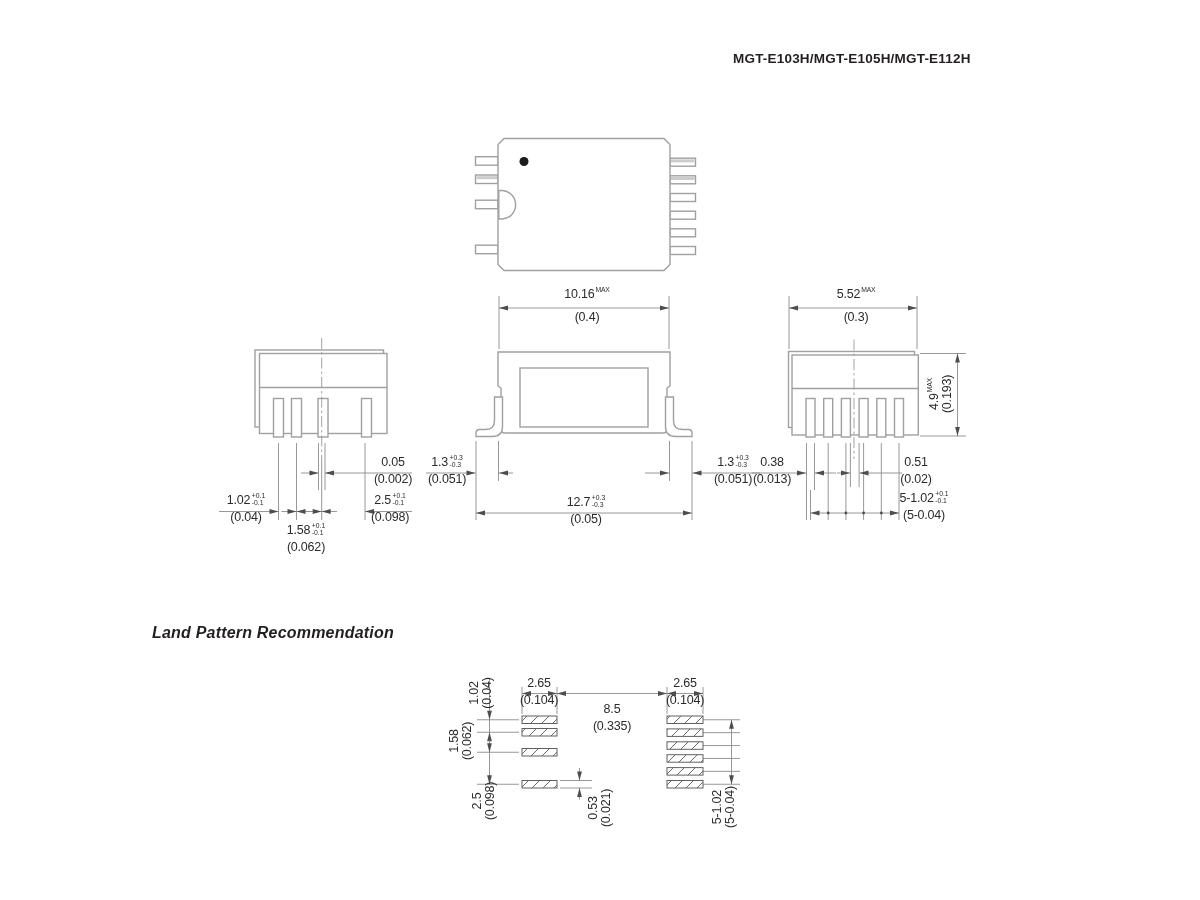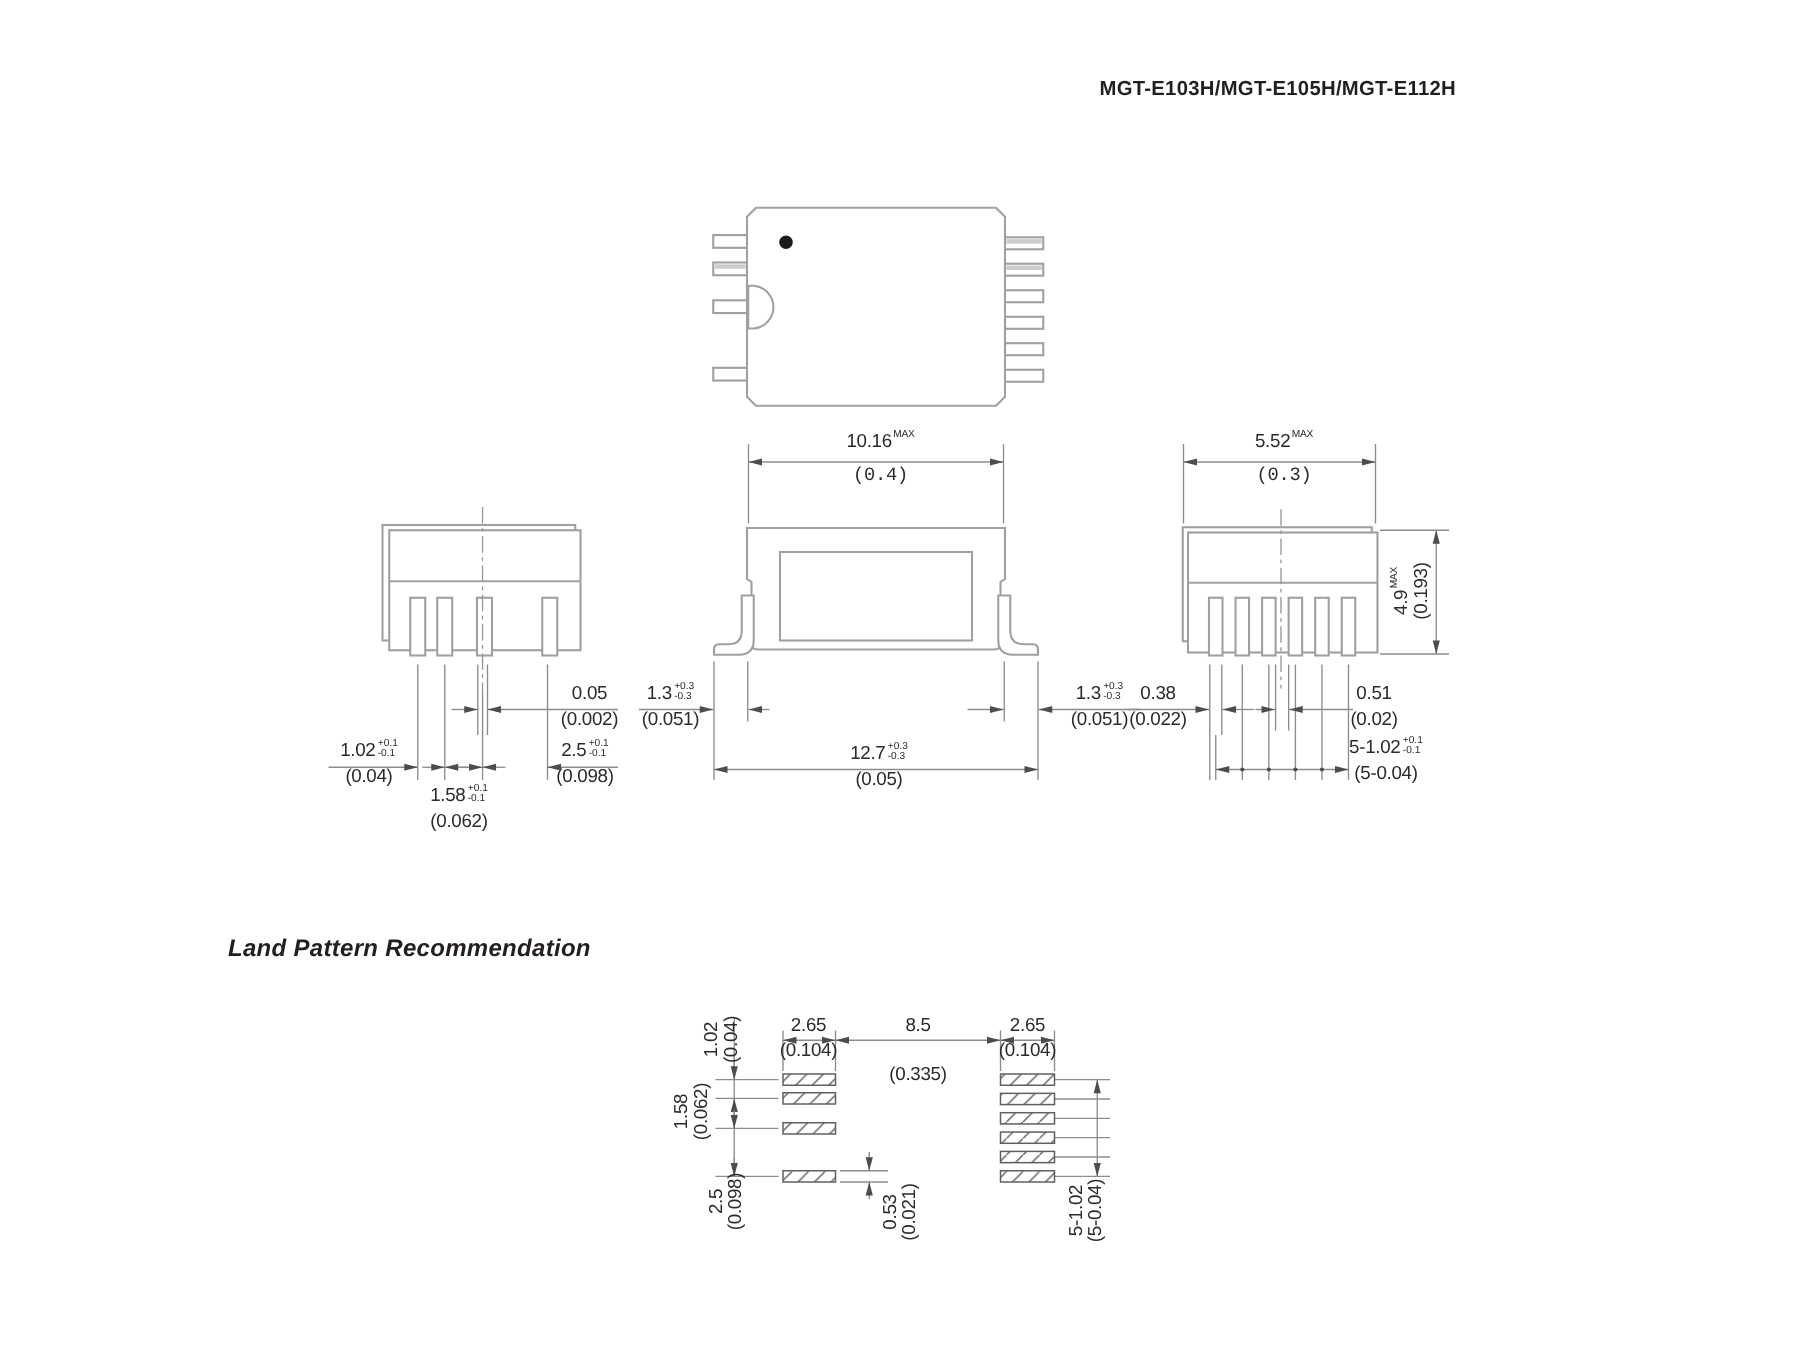--- a/index.html
+++ b/index.html
@@ -5,21 +5,21 @@
   html,body{margin:0;padding:0;background:#fff;}
   #page{position:relative;width:1200px;height:900px;background:#ffffff;overflow:hidden;
         font-family:"Liberation Sans",sans-serif;}
   #page svg{position:absolute;left:0;top:0;}
   .h1{position:absolute;font:bold 16px/19px "Liberation Sans",sans-serif;color:#231f20;letter-spacing:.2px;}
   .part{position:absolute;font:bold 13.5px/16px "Liberation Sans",sans-serif;color:#231f20;letter-spacing:.2px;}
   .dim{position:absolute;display:flex;flex-direction:column;align-items:center;
        transform:translateX(-50%);font:12.5px/13px "Liberation Sans",sans-serif;
        letter-spacing:-0.2px;color:#2b2b2b;white-space:nowrap;}
   .dim .in{margin-top:4px;}
-  .dim.g10 .in{margin-top:10px;font-family:Liberation Mono, monospace;}
+  .dim.g10 .in{margin-top:10px;}
   .dim .mm{display:inline-flex;align-items:flex-start;}
   .tol{display:inline-flex;flex-direction:column;font-size:6.8px;line-height:6.6px;
        letter-spacing:0;margin-left:1.5px;margin-top:-1px;}
   .tol i{font-style:normal;}
   .sup{font-size:6.8px;line-height:7px;margin-left:1px;margin-top:-2px;}
   .dim.rot{transform:translate(-50%,-50%) rotate(-90deg);}
   .dim.rot .in{margin-top:0;}
 </style>
 </head>
 <body>
@@ -312,21 +312,21 @@
           <i>-0.1</i>
         </span>
       </span>
   <span class="in">(0.098)</span>
 </div>
 
 <div class="dim" style="left:772px;top:456px;">
   <span class="mm">
         <span>0.38</span>
       </span>
-  <span class="in">(0.022)</span>
+  <span class="in">(0.013)</span>
 </div>
 
 <div class="dim" style="left:916px;top:456px;">
   <span class="mm">
         <span>0.51</span>
       </span>
   <span class="in">(0.02)</span>
 </div>
 
 <div class="dim" style="left:924px;top:492px;">
@@ -339,21 +339,21 @@
       </span>
   <span class="in">(5-0.04)</span>
 </div>
 
 <div class="dim" style="left:539px;top:677px;">
   <span class="mm">
         <span>2.65</span>
       </span>
   <span class="in">(0.104)</span>
 </div>
-<div class="dim" style="left:612px;top:677px;gap:16px;">
+<div class="dim" style="left:612px;top:703px;">
   <span class="mm">
         <span>8.5</span>
       </span>
   <span class="in">(0.335)</span>
 </div>
 <div class="dim" style="left:685px;top:677px;">
   <span class="mm">
         <span>2.65</span>
       </span>
   <span class="in">(0.104)</span>

